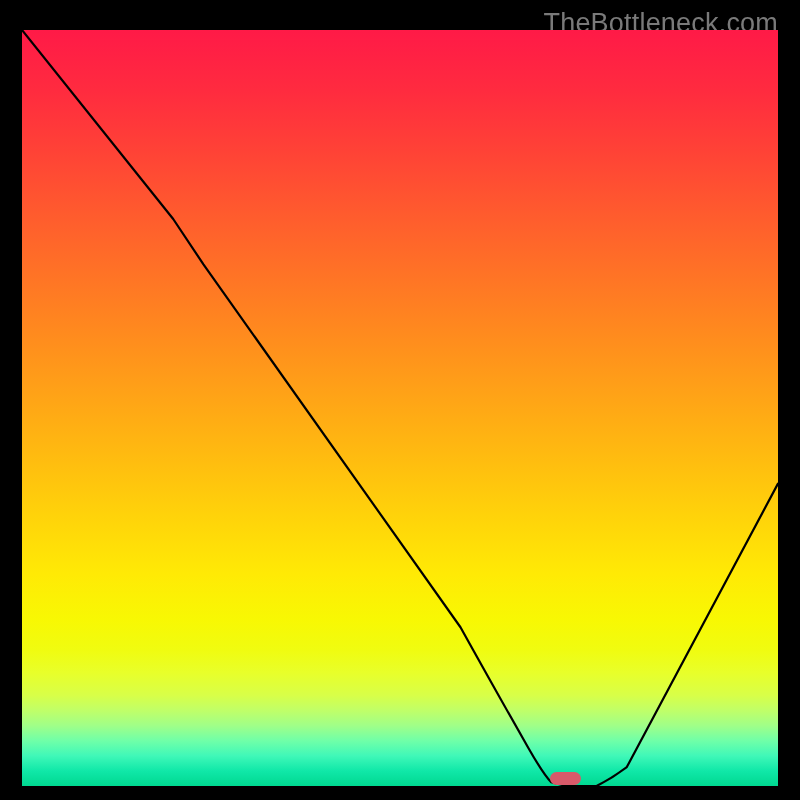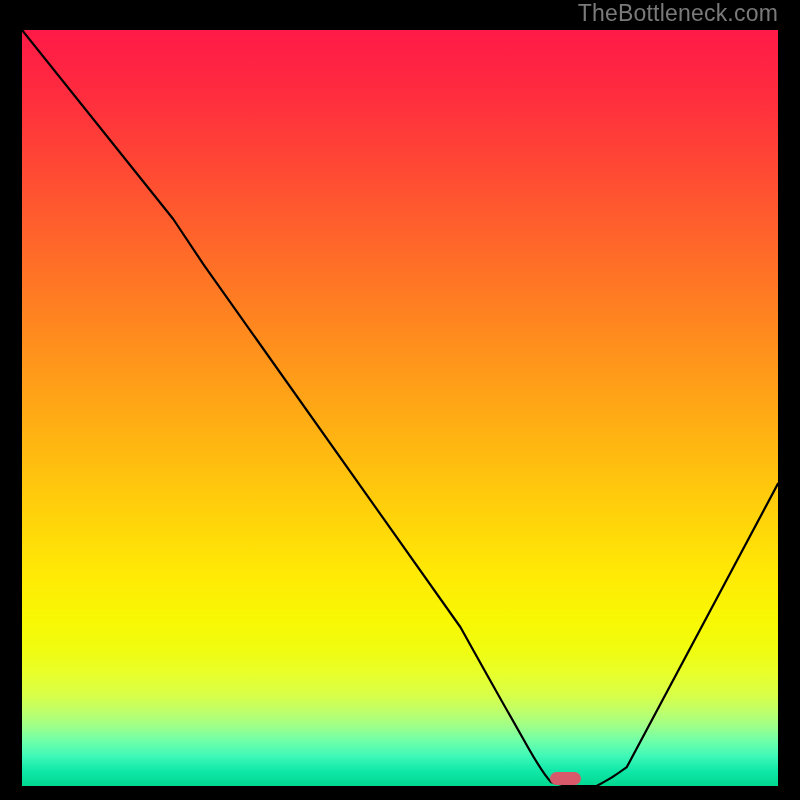--- a/index.html
+++ b/index.html
@@ -5,24 +5,24 @@
   * { margin: 0; padding: 0; box-sizing: border-box; }
   body {
     width: 800px;
     height: 800px;
     background: #000;
     position: relative;
     font-family: Arial, Helvetica, sans-serif;
   }
   .watermark {
     position: absolute;
-    top: 0;
+    top: 8px;
     right: 22px;
     color: #7a7a7a;
-    font-size: 23px;
+    font-size: 27px;
     font-weight: 400;
     letter-spacing: 0.2px;
   }
   .plot {
     position: absolute;
     left: 22px;
     top: 30px;
     width: 756px;
     height: 756px;
     background: linear-gradient(to bottom,

